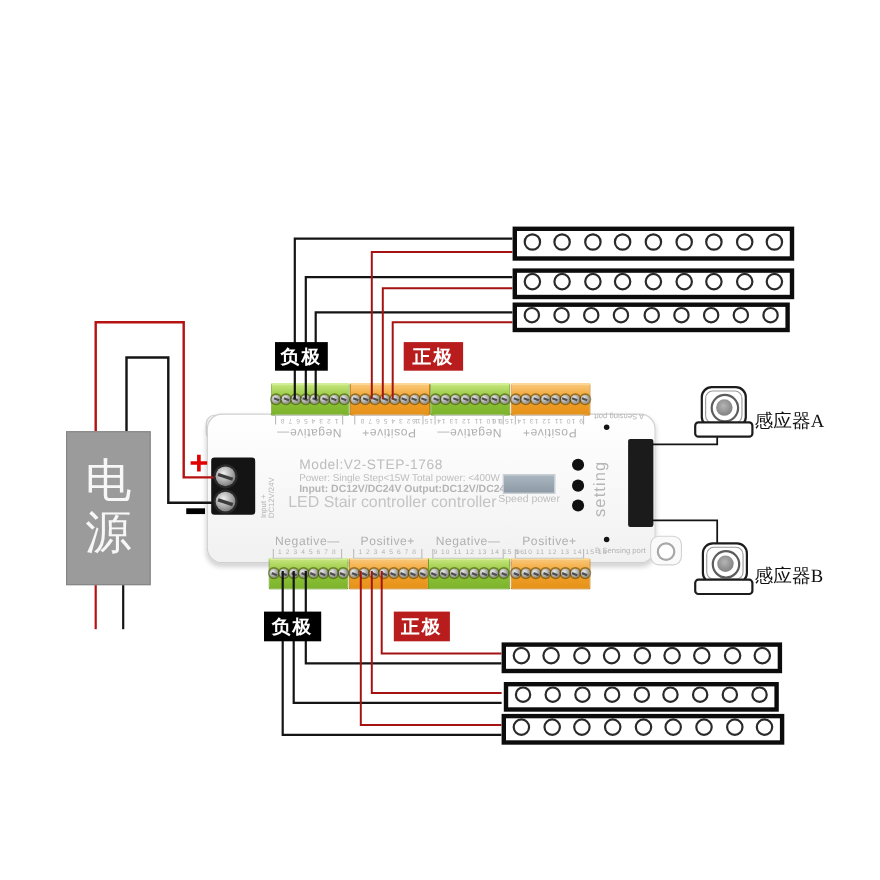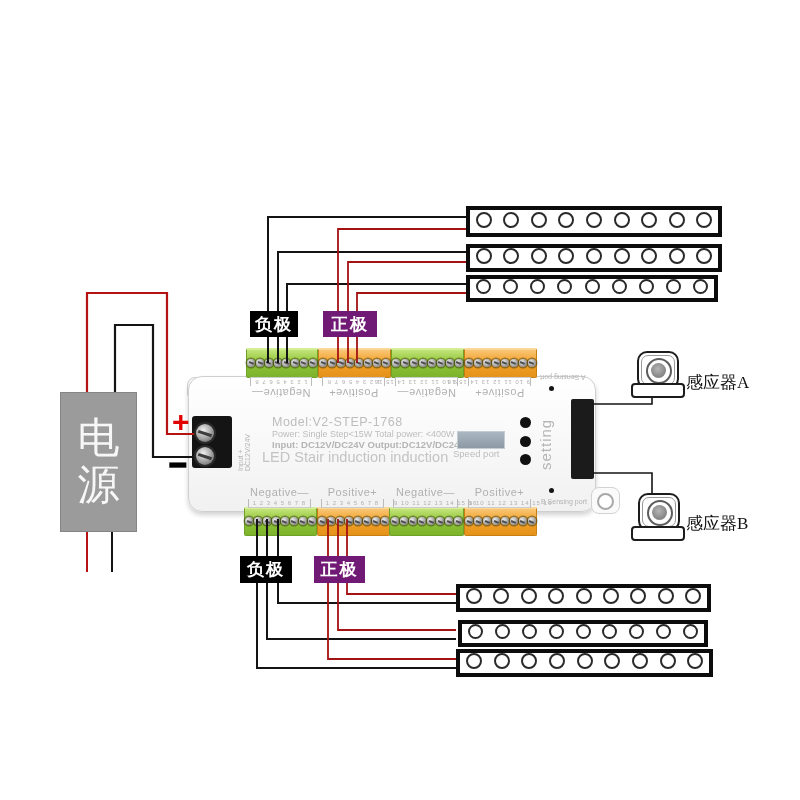--- a/index.html
+++ b/index.html
@@ -12,21 +12,21 @@
   .psu{left:60px;top:392px;width:75px;height:138px;background:#9b9b9b;border:1px solid #858585;
        z-index:5;display:flex;align-items:center;justify-content:center;text-align:center;}
   .psu-text{font-family:"Liberation Serif",serif;font-size:42px;line-height:1.12;color:#f7f7f7;}
   .v220{left:65px;top:572px;width:68px;height:38px;border:2px solid #c03030;z-index:5;
         display:flex;align-items:center;justify-content:center;font-weight:bold;
         font-size:16px;color:#c03030;letter-spacing:1px;}
   
   .tag{z-index:6;display:flex;align-items:center;justify-content:center;color:#fff;
        font-weight:bold;font-size:17px;letter-spacing:2px;}
   .tag-black{background:#000;}
-  .tag-red{background:#701a75;}
+  .tag-red{background:#b91c1c;margin-left:44px;}
   
   .body{left:188px;top:376px;width:406px;height:134px;border-radius:14px;z-index:2;
         background:linear-gradient(#ffffff,#f1f1f1);border:1.5px solid #cfcfcf;
         box-shadow:0 3px 5px rgba(0,0,0,.18);}
   .ear{z-index:1;background:#fafafa;border:1.5px solid #d2d2d2;border-radius:8px;}
   .ear-ring{border-radius:50%;background:#fff;border:2px solid #a8a8a8;z-index:3;}
   .tblock{z-index:3;border-radius:2px;}
   .t-green{background:linear-gradient(#c3e47a,#8fc437 45%,#7cb32c);border:1px solid #6fa027;border-top:2px solid #d4ee97;}
   .t-orange{background:linear-gradient(#f9c677,#f2a029 45%,#e5921a);border:1px solid #c87f12;border-top:2px solid #fbd795;}
   .screw{position:absolute;border-radius:50%;z-index:4;
@@ -406,24 +406,24 @@
   <div class="abs inscrew" style="left:196px;top:447px;width:18px;height:18px;">
       <i></i>
     </div>
   <div class="abs plus" style="left:172px;top:410px;">+</div>
   <div class="abs minus" style="left:170px;top:460px;">━</div>
   <div class="abs vtext" style="left:237px;top:417px;height:54px;font-size:7px;">Input + DC12V/24V</div>
 
   <div class="abs ctext" style="left:272px;top:415px;font-size:12.5px;letter-spacing:.5px;">Model:V2-STEP-1768</div>
   <div class="abs ctext" style="left:272px;top:429px;font-size:9px;">Power: Single Step&lt;15W Total power: &lt;400W</div>
   <div class="abs ctext" style="left:272px;top:439px;font-size:9.5px;font-weight:bold;color:#b5b5b5;">Input: DC12V/DC24V Output:DC12V/DC24V</div>
-  <div class="abs ctext" style="left:262px;top:449px;font-size:14.5px;color:#c4c4c4;">LED Stair induction induction</div>
+  <div class="abs ctext" style="left:262px;top:449px;font-size:14.5px;color:#c4c4c4;">LED Stair controller controller</div>
 
   <div class="abs lcd"></div>
-  <div class="abs ctext" style="left:453px;top:448px;font-size:9.5px;">Speed port</div>
+  <div class="abs ctext" style="left:453px;top:448px;font-size:9.5px;">Speed power</div>
   <div class="abs btn" style="left:520px;top:417px;width:11px;height:11px;"></div>
   <div class="abs btn" style="left:520px;top:436px;width:11px;height:11px;"></div>
   <div class="abs btn" style="left:520px;top:454px;width:11px;height:11px;"></div>
   <div class="abs vtext" style="left:537px;top:414px;height:56px;font-size:15px;letter-spacing:1px;">setting</div>
   <div class="abs sideconn"></div>
 
   <div class="abs portlabel" style="left:540px;top:374px;transform:rotate(180deg);">A Sensing port</div>
   <div class="abs portlabel" style="left:541px;top:498px;">B Sensing port</div>
   <div class="abs hole" style="left:549px;top:386px;width:5px;height:5px;"></div>
   <div class="abs hole" style="left:549px;top:488px;width:5px;height:5px;"></div>

